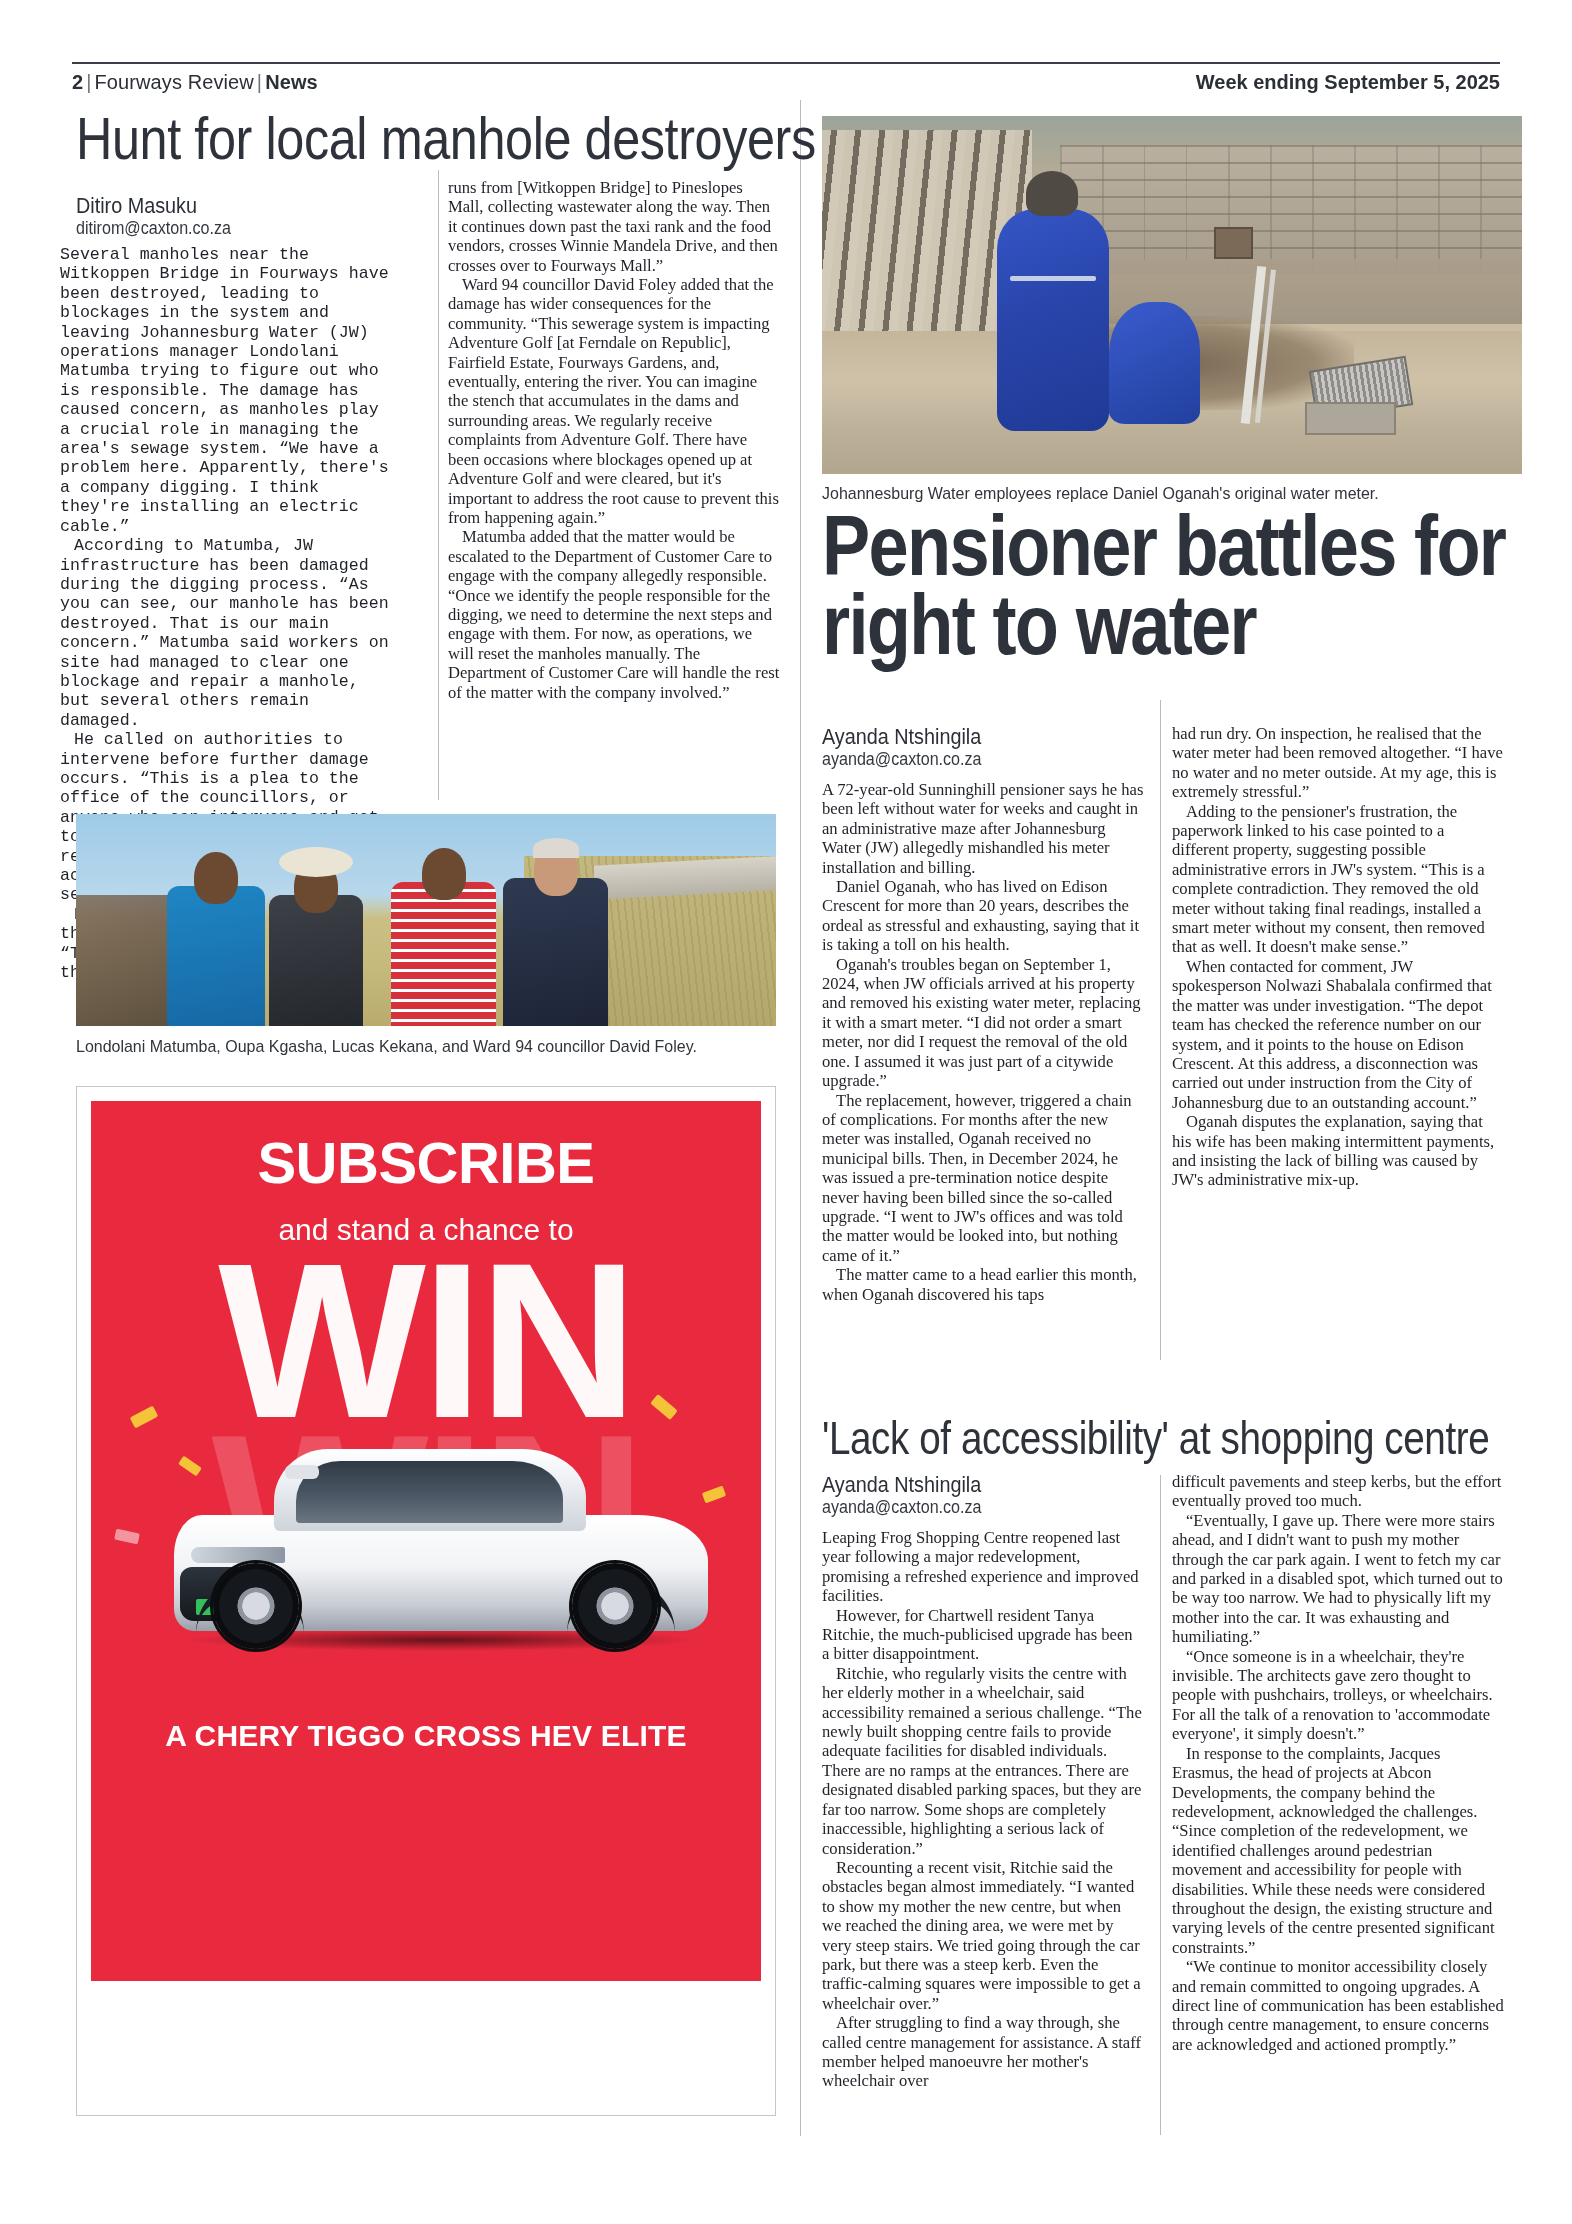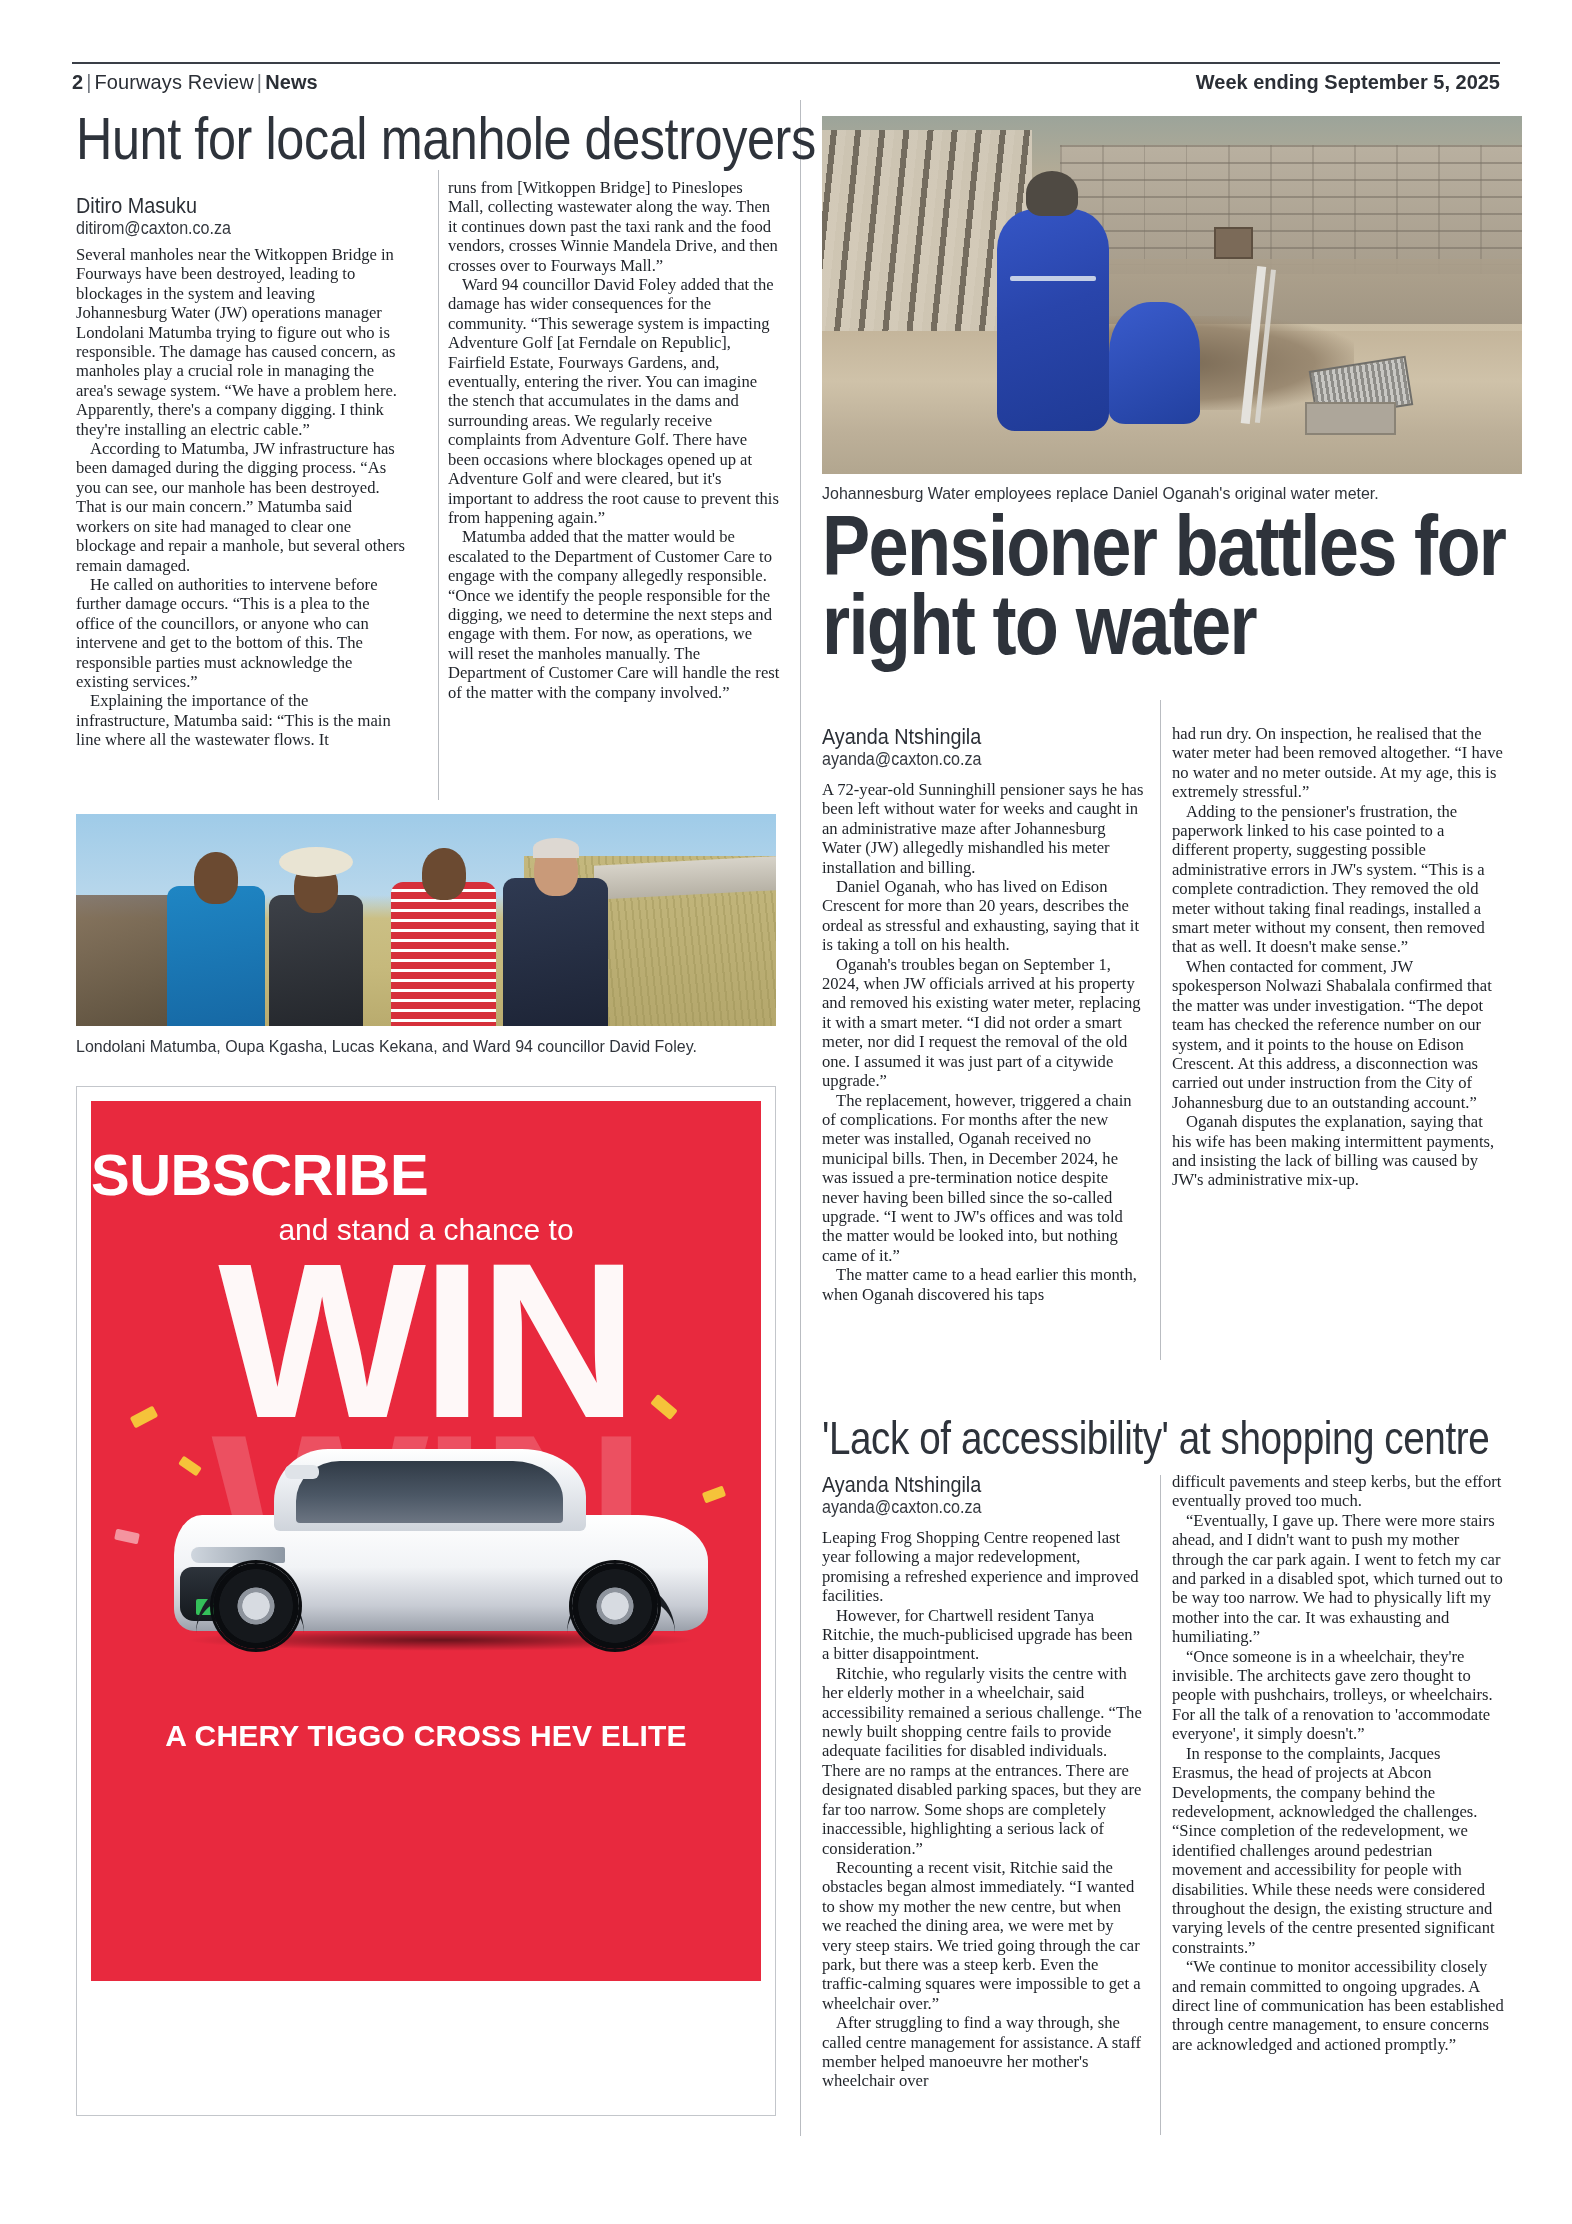--- a/index.html
+++ b/index.html
@@ -137,21 +137,21 @@
       width:46px; height:20px; background:#ddd8d2; border-radius:50% 50% 0 0; }
 
   
 
   
   .ad {
     position:absolute; left:76px; top:1086px; width:700px; height:1030px;
     border:1px solid #c3c6cb; background:#fff;
   }
   .ad-red { position:absolute; left:14px; top:14px; right:14px; height:880px; background:#e8293e; overflow:hidden; }
-  .ad-subscribe { position:absolute; left:0; right:0; top:40px; text-align:left;
+  .ad-subscribe { position:absolute; left:0; right:0; top:28px; text-align:center;
       color:#fff; font-weight:bold; font-size:58px; letter-spacing:-0.5px; }
   .ad-stand { position:absolute; left:0; right:0; top:112px; text-align:center;
       color:#fff; font-size:30px; font-weight:400; }
   .ad-win { position:absolute; left:0; right:0; top:130px; text-align:center;
       color:#fff; font-weight:bold; font-size:220px; line-height:1; letter-spacing:-4px;
       opacity:.97; }
   .ad-win-ghost { position:absolute; left:0; right:0; top:300px; text-align:center;
       color:#ffffff; font-weight:bold; font-size:230px; line-height:1; letter-spacing:-6px;
       opacity:.18; }
 
@@ -221,21 +221,21 @@
   <div class="vrule" style="left:1160px; top:700px; height:660px;"></div>
   <div class="vrule" style="left:1160px; top:1475px; height:660px;"></div>
 
   <h1 class="headline hl-a">Hunt for local manhole destroyers</h1>
 
   <div class="byline" style="position:absolute; left:76px; top:193px; width:330px;">
     <span class="nm">Ditiro Masuku</span>
     <span class="em">ditirom@caxton.co.za</span>
   </div>
 
-  <div class="body" style="position:absolute; left:76px; top:245px; width:330px;">
+  <div class="body" style="position:absolute; left:60px; top:245px; width:330px;font-family:Liberation Mono, monospace;">
     <p>Several manholes near the Witkoppen Bridge in Fourways have been destroyed, leading to blockages in the system and leaving Johannesburg Water (JW) operations manager Londolani Matumba trying to figure out who is responsible. The damage has caused concern, as manholes play a crucial role in managing the area's sewage system. “We have a problem here. Apparently, there's a company digging. I think they're installing an electric cable.”</p>
     <p>According to Matumba, JW infrastructure has been damaged during the digging process. “As you can see, our manhole has been destroyed. That is our main concern.” Matumba said workers on site had managed to clear one blockage and repair a manhole, but several others remain damaged.</p>
     <p>He called on authorities to intervene before further damage occurs. “This is a plea to the office of the councillors, or anyone who can intervene and get to the bottom of this. The responsible parties must acknowledge the existing services.”</p>
     <p>Explaining the importance of the infrastructure, Matumba said: “This is the main line where all the wastewater flows. It</p>
   </div>
 
   <div class="body" style="position:absolute; left:448px; top:178px; width:332px;">
     <p>runs from [Witkoppen Bridge] to Pineslopes Mall, collecting wastewater along the way. Then it continues down past the taxi rank and the food vendors, crosses Winnie Mandela Drive, and then crosses over to Fourways Mall.”</p>
     <p>Ward 94 councillor David Foley added that the damage has wider consequences for the community. “This sewerage system is impacting Adventure Golf [at Ferndale on Republic], Fairfield Estate, Fourways Gardens, and, eventually, entering the river. You can imagine the stench that accumulates in the dams and surrounding areas. We regularly receive complaints from Adventure Golf. There have been occasions where blockages opened up at Adventure Golf and were cleared, but it's important to address the root cause to prevent this from happening again.”</p>
     <p>Matumba added that the matter would be escalated to the Department of Customer Care to engage with the company allegedly responsible. “Once we identify the people responsible for the digging, we need to determine the next steps and engage with them. For now, as operations, we will reset the manholes manually. The Department of Customer Care will handle the rest of the matter with the company involved.”</p>

